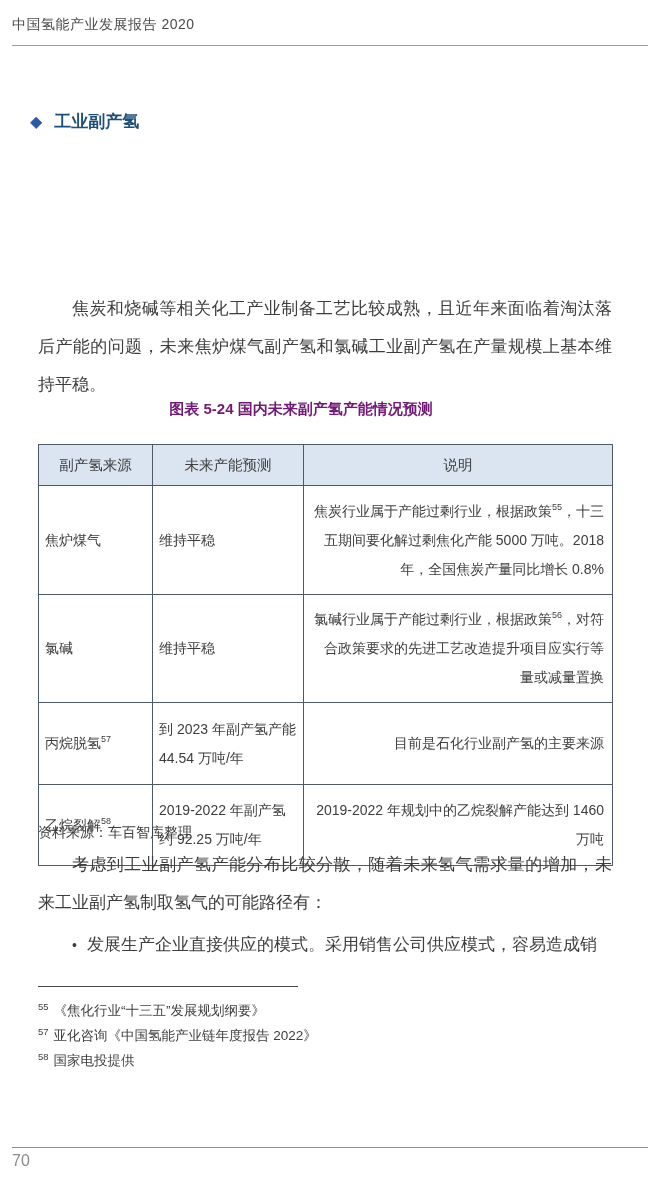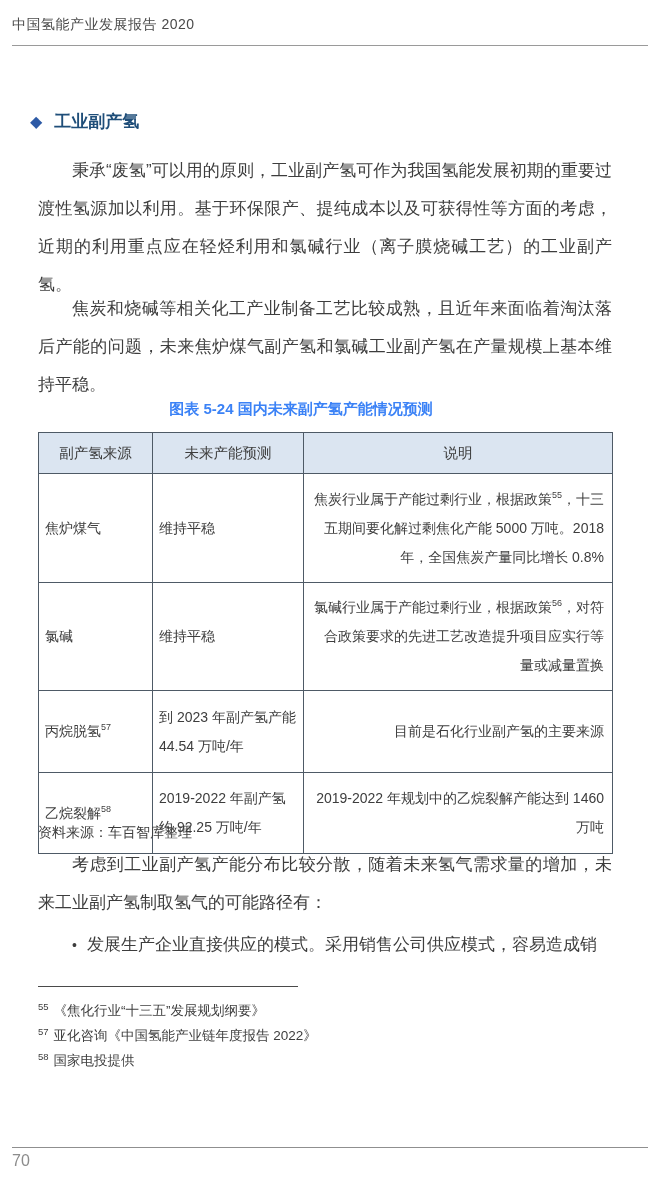--- a/index.html
+++ b/index.html
@@ -41,24 +41,24 @@
   .para3 { top: 846px; }
   .bullet-line {
     position: absolute; left: 72px; top: 926px; width: 540px;
     font-size: 17px; line-height: 38px; color: #3d3d3d;
     display: flex;
   }
   .bullet-dot { margin-right: 10px; font-size: 14px; }
   
   .tbl-caption {
     position: absolute; left: 0; top: 400px; width: 602px;
-    text-align: center; font-size: 15px; font-weight: bold; color: #3b82f6;
+    text-align: center; font-size: 15px; font-weight: bold; color: #701a75;
   }
   table.data-table {
-    position: absolute; left: 38px; top: 432px; width: 574px;
+    position: absolute; left: 38px; top: 444px; width: 574px;
     border-collapse: collapse; table-layout: fixed;
     font-size: 14px; color: #3d3d3d;
   }
   table.data-table th, table.data-table td {
     border: 1px solid #4e5a66;
     line-height: 29px;
     vertical-align: middle;
   }
   table.data-table th {
     background: #dbe5f1; font-weight: normal;
@@ -106,21 +106,20 @@
 
 <div class="page">
 
   <div class="hdr-title">中国氢能产业发展报告 2020</div>
   <div class="hdr-rule"></div>
 
   <div class="section-heading">
     <span class="diamond">◆</span><span>工业副产氢</span>
   </div>
 
-  <div class="para para1">秉承“废氢”可以用的原则，工业副产氢可作为我国氢能发展初期的重要过渡性氢源加以利用。基于环保限产、提纯成本以及可获得性等方面的考虑，近期的利用重点应在轻烃利用和氯碱行业（离子膜烧碱工艺）的工业副产氢。</div>
   <div class="para para2">焦炭和烧碱等相关化工产业制备工艺比较成熟，且近年来面临着淘汰落后产能的问题，未来焦炉煤气副产氢和氯碱工业副产氢在产量规模上基本维持平稳。</div>
 
   <div class="tbl-caption">图表 5-24 国内未来副产氢产能情况预测</div>
 
   <table class="data-table">
     <colgroup>
         <col class="c1">
         <col class="c2">
         <col class="c3">
       </colgroup>

